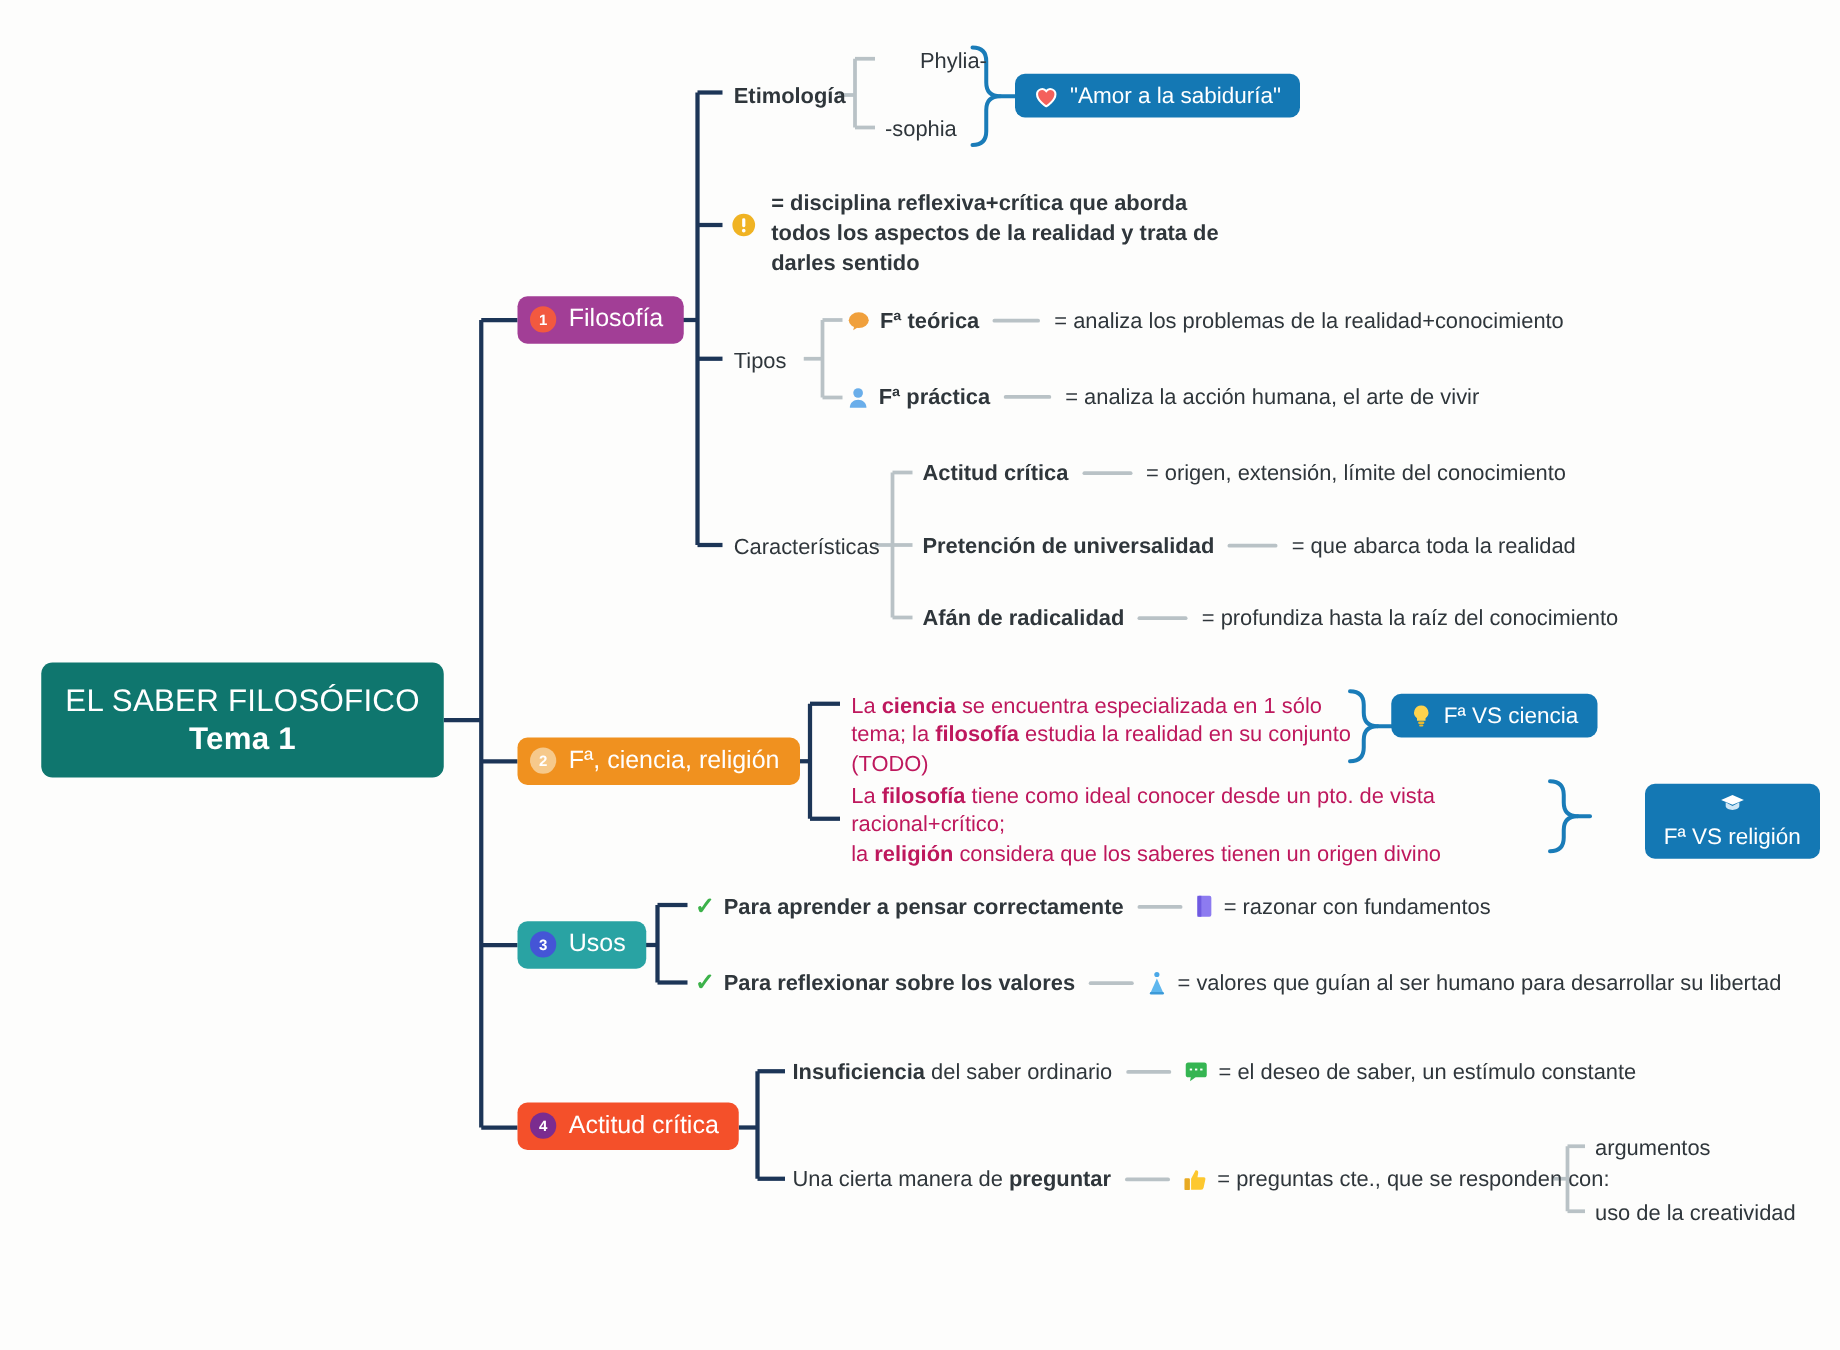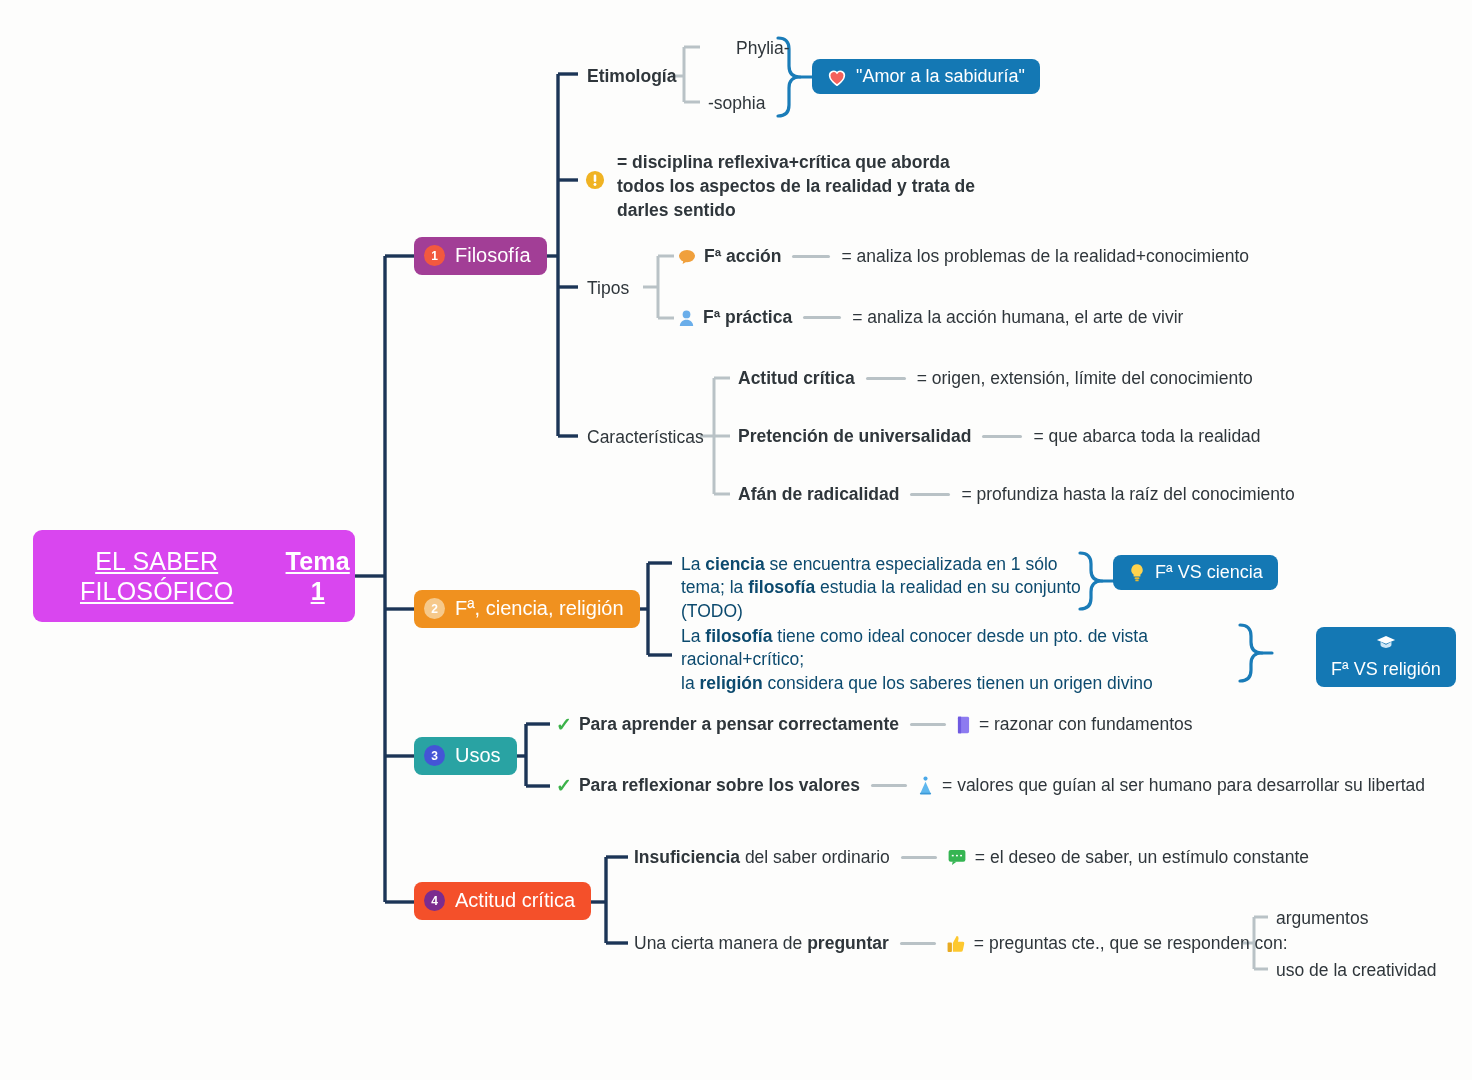--- a/index.html
+++ b/index.html
@@ -15,25 +15,25 @@
     overflow: hidden;
   }
   #canvas { position: absolute; inset: 0; }
   svg.lines { position: absolute; left: 0; top: 0; width: 1472px; height: 1080px; pointer-events: none; }
 
   .node { position: absolute; }
 
   
   .root-box {
     left: 33px; top: 530px; width: 322px; height: 92px;
-    background: #d946ef; border-radius: 9px;
-    color: #fff; display: flex; flex-direction: row;
+    background: #0f766e; border-radius: 9px;
+    color: #fff; display: flex; flex-direction: column;
     align-items: center; justify-content: center;
     font-size: 25px; line-height: 1.22; font-weight: 400;
-    letter-spacing: .2px; text-align: center; text-decoration: underline;
+    letter-spacing: .2px; text-align: center;
   }
   .root-box .l2 { font-weight: 700; }
 
   
   .pill {
     display: inline-flex; align-items: center; gap: 10px;
     border-radius: 8px; padding: 7px 16px 8px 10px;
     color: #fff; font-size: 20px; white-space: nowrap;
   }
   .pill .badge {
@@ -62,21 +62,21 @@
 
   .row { position: absolute; display: flex; align-items: center; gap: 0px; white-space: nowrap; }
   .row .lbl { font-size: 17.5px; color: #2f363b; }
   .row .lbl.b { font-weight: 700; }
   .dash { display: inline-block; height: 3px; background: #b9c2c6; border-radius: 2px; margin: 0 11px; }
   .ico { display: inline-flex; align-items: center; justify-content: center; flex: 0 0 auto; }
 
   .def { font-size: 17.5px; color: #2f363b; }
 
   
-  .para { position: absolute; font-size: 17.5px; line-height: 1.34; color: #0c4a6e; }
+  .para { position: absolute; font-size: 17.5px; line-height: 1.34; color: #be185d; }
   .para b { font-weight: 700; }
 
   
   .check { color: #3cb24a; font-size: 19px; font-weight: 700; margin-right: 7px; }
 </style>
 </head>
 <body>
 
 <div id="canvas">
 
@@ -203,21 +203,21 @@
 
   <div class="txt" style="left:587px; top:277px;">Tipos</div>
 
   <div class="row" style="left:678px; top:246px;">
     <span class="ico">
       <svg width="18" height="16" viewBox="0 0 20 18">
           <ellipse cx="10" cy="8" rx="9" ry="7" fill="#f0a03c"></ellipse>
           <path d="M6 13 L5 17 L10 14 Z" fill="#f0a03c"></path>
         </svg>
     </span>
-    <span class="lbl b" style="margin-left:8px;">Fª acción</span>
+    <span class="lbl b" style="margin-left:8px;">Fª teórica</span>
     <span class="dash" style="width:38px;"></span>
     <span class="def">= analiza los problemas de la realidad+conocimiento</span>
   </div>
 
   <div class="row" style="left:678px; top:307px;">
     <span class="ico">
       <svg width="17" height="18" viewBox="0 0 18 20">
           <circle cx="9" cy="6" r="4.3" fill="#6aaeea"></circle>
           <path d="M1.6 19c0-4.2 3.3-7 7.4-7s7.4 2.8 7.4 7z" fill="#6aaeea"></path>
         </svg>

